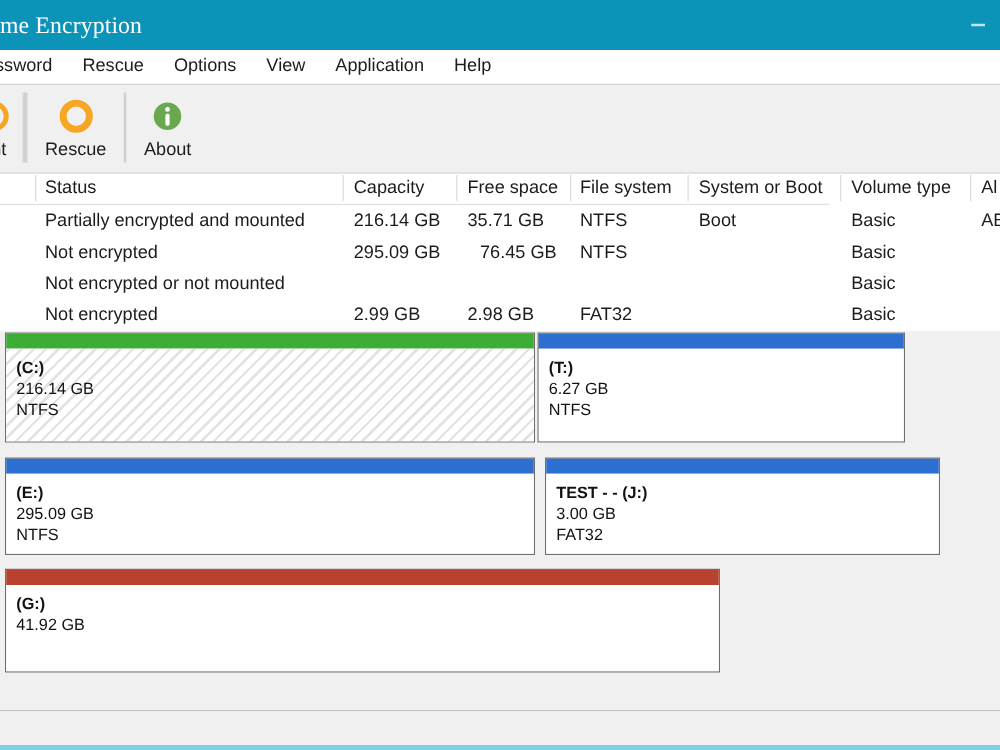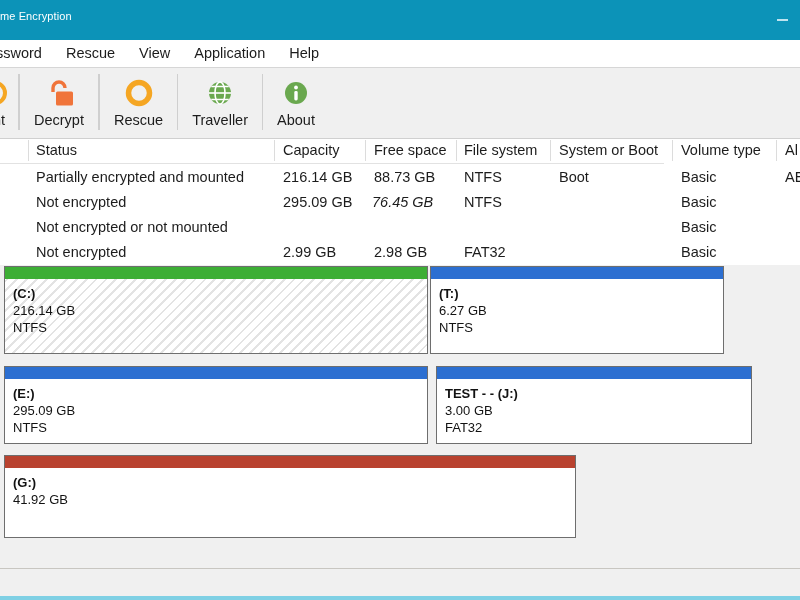--- a/index.html
+++ b/index.html
@@ -23,24 +23,25 @@
   
   .titlebar {
     position: absolute;
     left: 0; top: 0;
     width: 800px; height: 40px;
     background: #0c93b8;
   }
   .titlebar-text {
     position: absolute;
     left: 0; top: 10px;
-    font-size: 11px;
+    font-size: 19px;
     color: #ffffff;
     white-space: nowrap;
     letter-spacing: .1px;
+    font-family: Liberation Serif, serif;
   }
   .win-minimize {
     position: absolute;
     right: 2px; top: 12px;
     width: 22px; height: 16px;
     cursor: default;
   }
   .win-minimize i {
     position: absolute;
     left: 1px; top: 7px;
@@ -231,63 +232,48 @@
   <div class="titlebar">
     <div class="titlebar-text">me Encryption</div>
     <div class="win-minimize">
         <i></i>
       </div>
   </div>
 
   <div class="menubar" id="menubar">
       <div class="menu-item first">ssword</div>
       <div class="menu-item">Rescue</div>
+      <div class="menu-item">Options</div>
       <div class="menu-item">View</div>
       <div class="menu-item">Application</div>
       <div class="menu-item">Help</div>
     </div>
 
   <div class="toolbar" id="toolbar">
       <div class="tb-btn" style="padding-left: 0px; padding-right: 6px;">
         <span class="tb-icon" style="margin-left: -22px;"><svg width="34" height="34" viewBox="0 0 34 34">
             <circle cx="17" cy="17" r="10" fill="none" stroke="#f5a623" stroke-width="4"></circle>
           </svg></span>
         <span class="tb-label" style="margin-left: -22px;">unt</span>
       </div>
       <div class="tb-sep"></div>
       <div class="tb-sep"></div>
-      <div class="tb-btn">
-        <span class="tb-icon"><svg width="34" height="34" viewBox="0 0 34 34">
-            <path d="M11 16 V12 a6 6 0 0 1 12 0" fill="none" stroke="#f0743a" stroke-width="3.4"></path>
-            <rect x="14" y="15.5" width="17" height="14" rx="1.5" fill="#f0743a"></rect>
-          </svg></span>
-        <span class="tb-label">Decrypt</span>
-      </div>
       <div class="tb-sep"></div>
       <div class="tb-sep"></div>
       <div class="tb-btn">
         <span class="tb-icon"><svg width="34" height="34" viewBox="0 0 34 34">
             <circle cx="17" cy="17" r="10.5" fill="none" stroke="#f5a623" stroke-width="5.5"></circle>
             <circle cx="17" cy="6.6" r="2.2" fill="#f5a623"></circle>
             <circle cx="17" cy="27.4" r="2.2" fill="#f5a623"></circle>
             <circle cx="6.6" cy="17" r="2.2" fill="#f5a623"></circle>
             <circle cx="27.4" cy="17" r="2.2" fill="#f5a623"></circle>
           </svg></span>
         <span class="tb-label">Rescue</span>
       </div>
       <div class="tb-sep"></div>
-      <div class="tb-btn">
-        <span class="tb-icon"><svg width="34" height="34" viewBox="0 0 34 34">
-            <circle cx="17" cy="17" r="11" fill="#6aa84f"></circle>
-            <ellipse cx="17" cy="17" rx="5" ry="11" fill="none" stroke="#ffffff" stroke-width="1.6"></ellipse>
-            <line x1="6" y1="17" x2="28" y2="17" stroke="#ffffff" stroke-width="1.6"></line>
-            <path d="M8.3 10.5 h17.4 M8.3 23.5 h17.4" stroke="#ffffff" stroke-width="1.4" fill="none"></path>
-          </svg></span>
-        <span class="tb-label">Traveller</span>
-      </div>
       <div class="tb-sep"></div>
       <div class="tb-btn">
         <span class="tb-icon"><svg width="34" height="34" viewBox="0 0 34 34">
             <circle cx="17" cy="17" r="11" fill="#6aa84f"></circle>
             <circle cx="17" cy="11.5" r="1.9" fill="#ffffff"></circle>
             <rect x="15.3" y="15" width="3.4" height="9.5" rx="1.4" fill="#ffffff"></rect>
           </svg></span>
         <span class="tb-label">About</span>
       </div>
     </div>
@@ -306,30 +292,30 @@
         <div class="th" style="left: 559px;">System or Boot</div>
         <div class="vt-div" style="left: 672px;"></div>
         <div class="th" style="left: 681px;">Volume type</div>
         <div class="vt-div" style="left: 776px;"></div>
         <div class="th" style="left: 785px;">Al</div>
       </div>
     <div id="vt-body">
         <div class="vt-row" style="top: 27px;">
           <div class="td" style="left: 36px;">Partially encrypted and mounted</div>
           <div class="td" style="left: 283px;">216.14 GB</div>
-          <div class="td" style="left: 374px;">88.73 GB</div>
+          <div class="td" style="left: 374px;">35.71 GB</div>
           <div class="td" style="left: 464px;">NTFS</div>
           <div class="td" style="left: 559px;">Boot</div>
           <div class="td" style="left: 681px;">Basic</div>
           <div class="td" style="left: 785px;">AE</div>
         </div>
         <div class="vt-row" style="top: 52px;">
           <div class="td" style="left: 36px;">Not encrypted</div>
           <div class="td" style="left: 283px;">295.09 GB</div>
-          <div class="td" style="left: 372px; font-style: italic;">76.45 GB</div>
+          <div class="td" style="left: 384px;">76.45 GB</div>
           <div class="td" style="left: 464px;">NTFS</div>
           <div class="td" style="left: 681px;">Basic</div>
         </div>
         <div class="vt-row" style="top: 77px;">
           <div class="td" style="left: 36px;">Not encrypted or not mounted</div>
           <div class="td" style="left: 681px;">Basic</div>
         </div>
         <div class="vt-row" style="top: 102px;">
           <div class="td" style="left: 36px;">Not encrypted</div>
           <div class="td" style="left: 283px;">2.99 GB</div>

